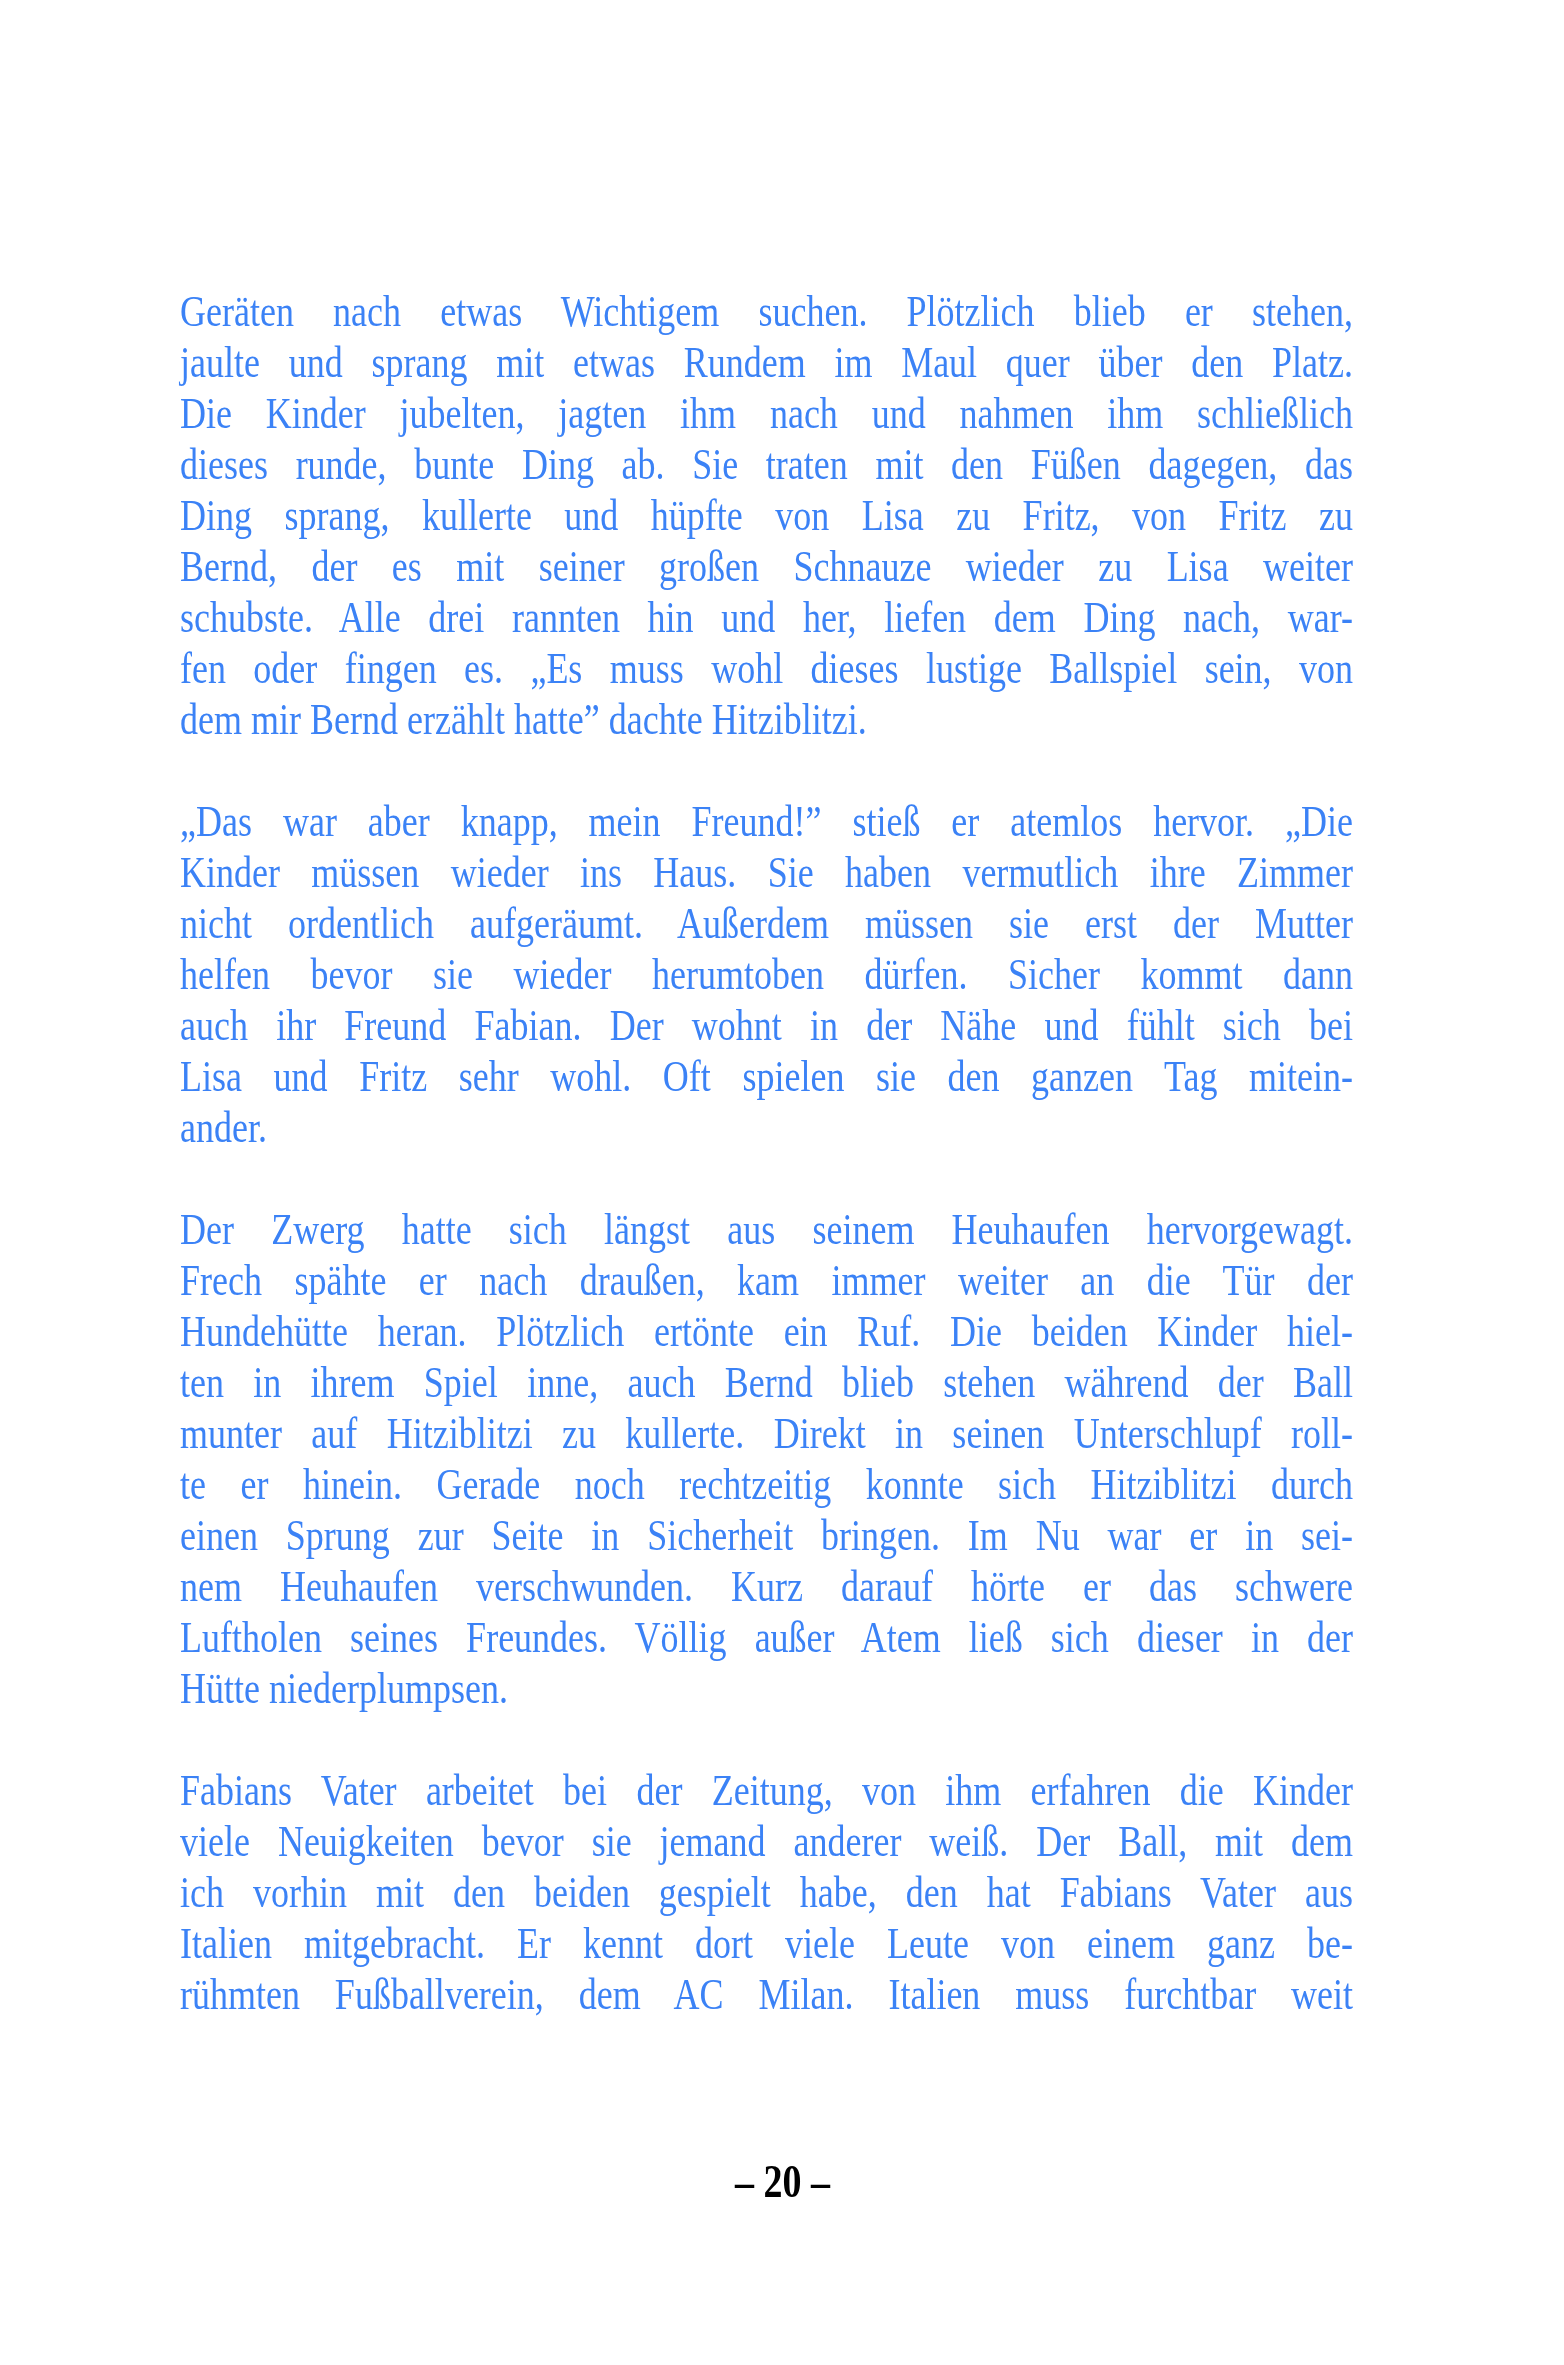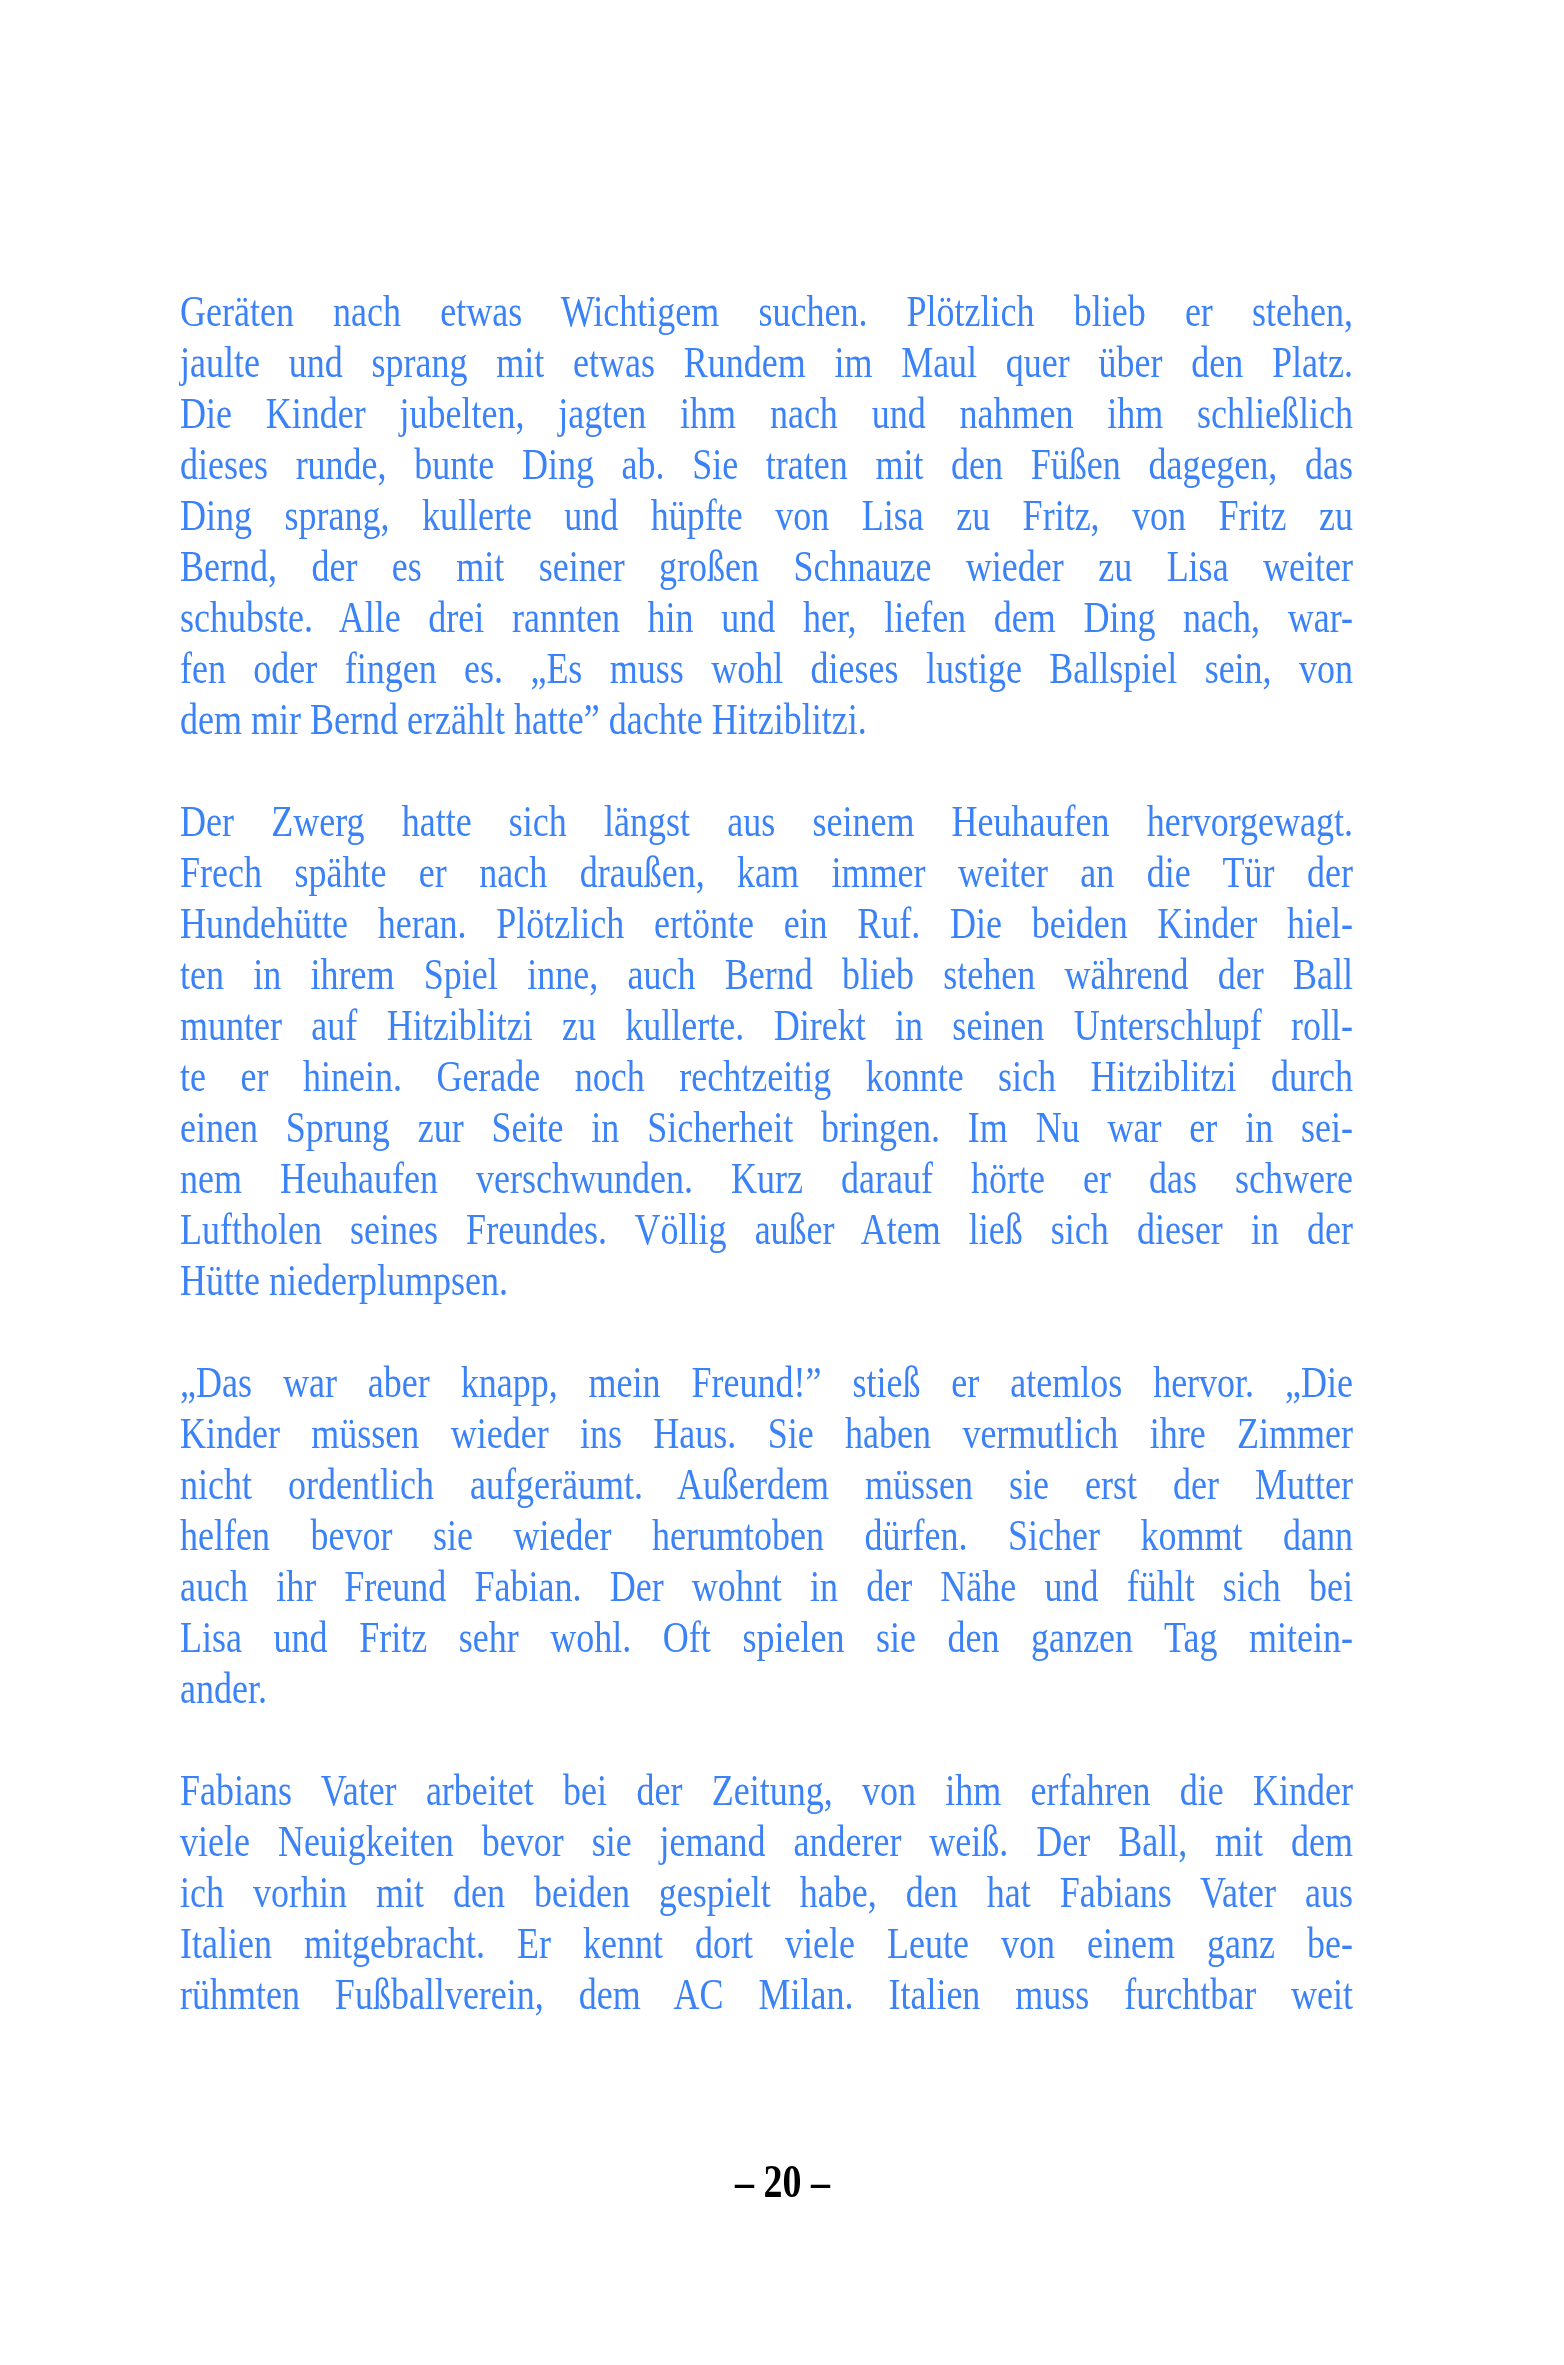--- a/index.html
+++ b/index.html
@@ -73,39 +73,39 @@
         <div class="text-line">jaulte und sprang mit etwas Rundem im Maul quer über den Platz.</div>
         <div class="text-line">Die Kinder jubelten, jagten ihm nach und nahmen ihm schließlich</div>
         <div class="text-line">dieses runde, bunte Ding ab. Sie traten mit den Füßen dagegen, das</div>
         <div class="text-line">Ding sprang, kullerte und hüpfte von Lisa zu Fritz, von Fritz zu</div>
         <div class="text-line">Bernd, der es mit seiner großen Schnauze wieder zu Lisa weiter</div>
         <div class="text-line">schubste. Alle drei rannten hin und her, liefen dem Ding nach, war-</div>
         <div class="text-line">fen oder fingen es. „Es muss wohl dieses lustige Ballspiel sein, von</div>
         <div class="text-line last-left">dem mir Bernd erzählt hatte” dachte Hitziblitzi.</div>
       </div>
       <div class="paragraph">
+        <div class="text-line">„Das war aber knapp, mein Freund!” stieß er atemlos hervor. „Die</div>
+        <div class="text-line">Kinder müssen wieder ins Haus. Sie haben vermutlich ihre Zimmer</div>
+        <div class="text-line">nicht ordentlich aufgeräumt. Außerdem müssen sie erst der Mutter</div>
+        <div class="text-line">helfen bevor sie wieder herumtoben dürfen. Sicher kommt dann</div>
+        <div class="text-line">auch ihr Freund Fabian. Der wohnt in der Nähe und fühlt sich bei</div>
+        <div class="text-line">Lisa und Fritz sehr wohl. Oft spielen sie den ganzen Tag mitein-</div>
+        <div class="text-line last-left">ander.</div>
+      </div>
+      <div class="paragraph">
         <div class="text-line">Der Zwerg hatte sich längst aus seinem Heuhaufen hervorgewagt.</div>
         <div class="text-line">Frech spähte er nach draußen, kam immer weiter an die Tür der</div>
         <div class="text-line">Hundehütte heran. Plötzlich ertönte ein Ruf. Die beiden Kinder hiel-</div>
         <div class="text-line">ten in ihrem Spiel inne, auch Bernd blieb stehen während der Ball</div>
         <div class="text-line">munter auf Hitziblitzi zu kullerte. Direkt in seinen Unterschlupf roll-</div>
         <div class="text-line">te er hinein. Gerade noch rechtzeitig konnte sich Hitziblitzi durch</div>
         <div class="text-line">einen Sprung zur Seite in Sicherheit bringen. Im Nu war er in sei-</div>
         <div class="text-line">nem Heuhaufen verschwunden. Kurz darauf hörte er das schwere</div>
         <div class="text-line">Luftholen seines Freundes. Völlig außer Atem ließ sich dieser in der</div>
         <div class="text-line last-left">Hütte niederplumpsen.</div>
-      </div>
-      <div class="paragraph">
-        <div class="text-line">„Das war aber knapp, mein Freund!” stieß er atemlos hervor. „Die</div>
-        <div class="text-line">Kinder müssen wieder ins Haus. Sie haben vermutlich ihre Zimmer</div>
-        <div class="text-line">nicht ordentlich aufgeräumt. Außerdem müssen sie erst der Mutter</div>
-        <div class="text-line">helfen bevor sie wieder herumtoben dürfen. Sicher kommt dann</div>
-        <div class="text-line">auch ihr Freund Fabian. Der wohnt in der Nähe und fühlt sich bei</div>
-        <div class="text-line">Lisa und Fritz sehr wohl. Oft spielen sie den ganzen Tag mitein-</div>
-        <div class="text-line last-left">ander.</div>
       </div>
       <div class="paragraph">
         <div class="text-line">Fabians Vater arbeitet bei der Zeitung, von ihm erfahren die Kinder</div>
         <div class="text-line">viele Neuigkeiten bevor sie jemand anderer weiß. Der Ball, mit dem</div>
         <div class="text-line">ich vorhin mit den beiden gespielt habe, den hat Fabians Vater aus</div>
         <div class="text-line">Italien mitgebracht. Er kennt dort viele Leute von einem ganz be-</div>
         <div class="text-line">rühmten Fußballverein, dem AC Milan. Italien muss furchtbar weit</div>
       </div>
     </section>
   <footer class="page-footer">

